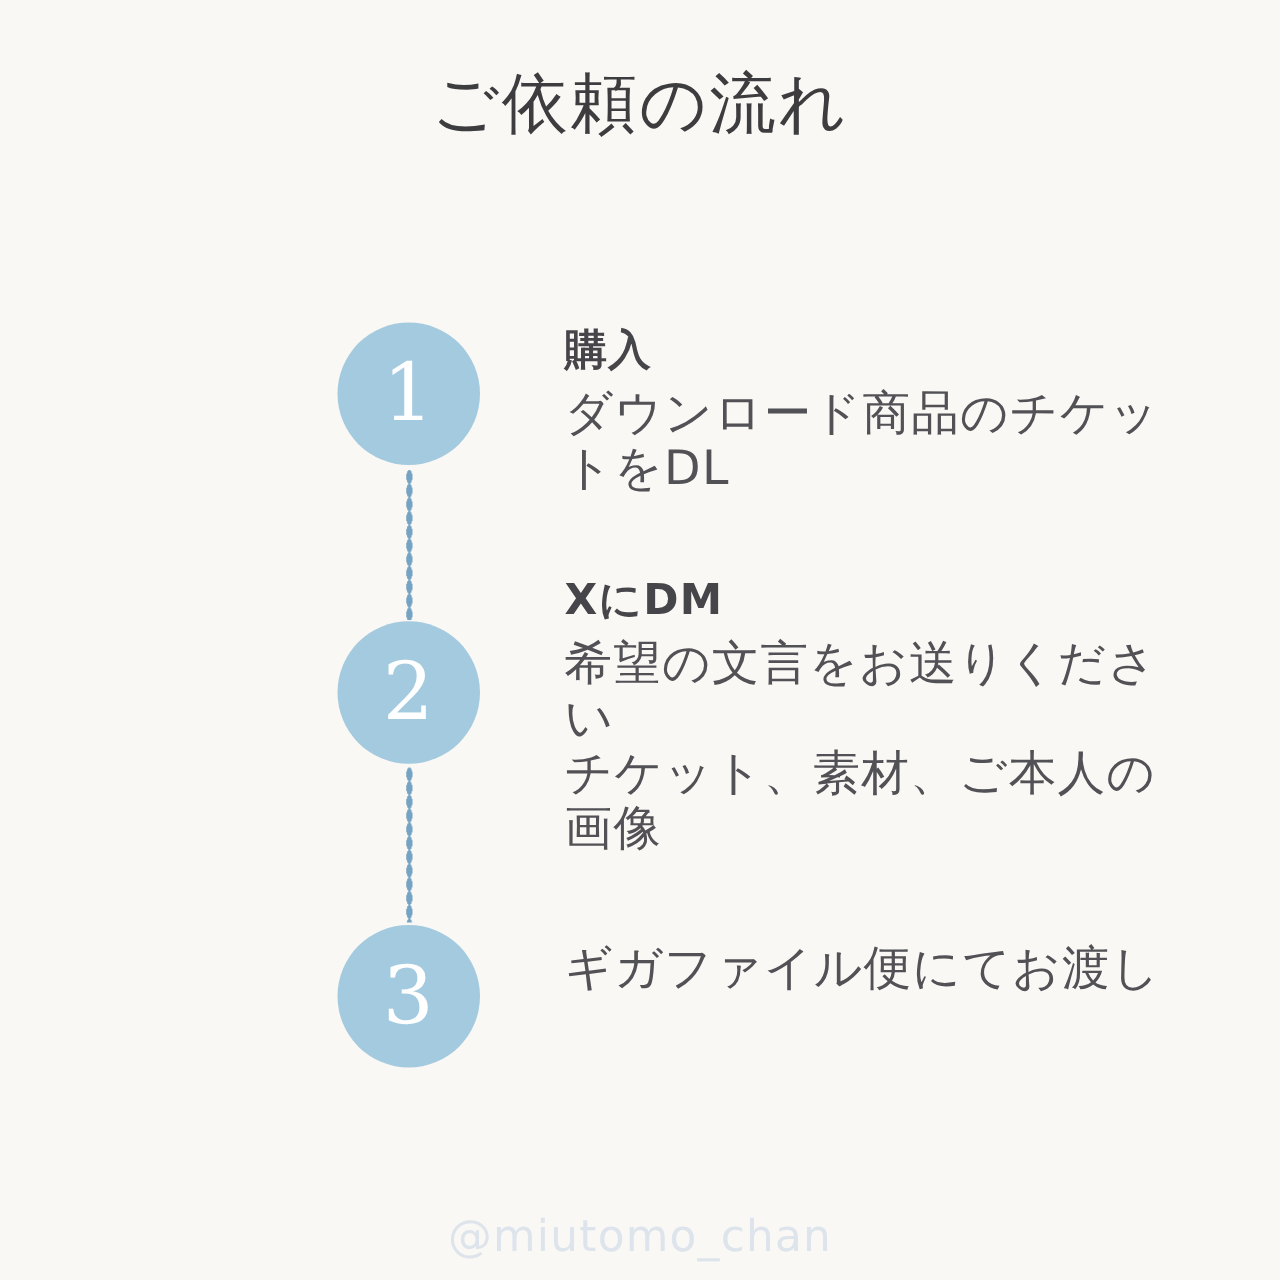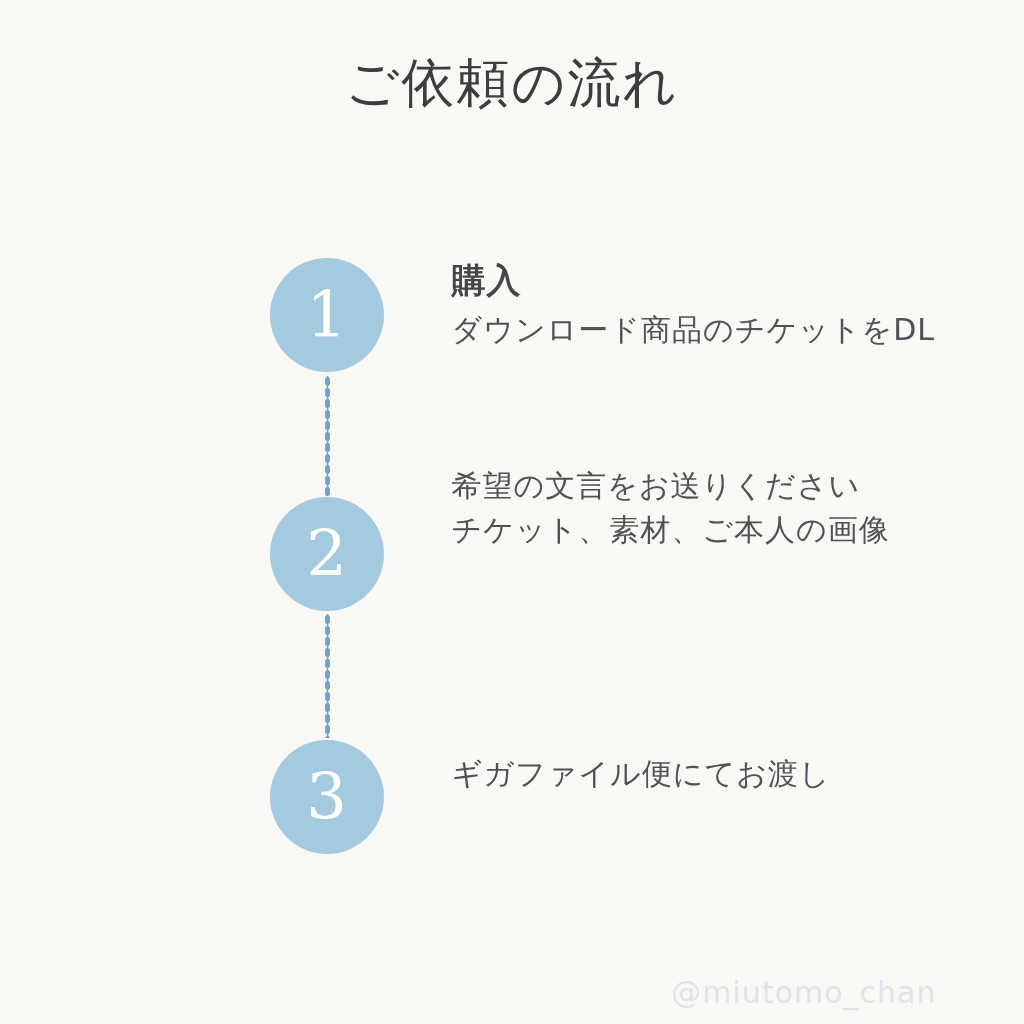--- a/index.html
+++ b/index.html
@@ -70,31 +70,31 @@
   .step-text.t3{top:746px;}
   .step-heading{
     font-size:34px;
     font-weight:700;
     line-height:1.3;
     color:var(--heading_text);
     letter-spacing:1px;
   }
   .step-body{
     margin-top:6px;
-    font-size:30px;
+    font-size:38px;
     font-weight:400;
     line-height:44px;
     color:var(--body_text);
     letter-spacing:1px;
   }
   .footer-handle{
     position:absolute;
     left:0;bottom:14px;width:100%;
-    text-align:right;
-    font-size:30px;
+    text-align:center;
+    font-size:35px;
     letter-spacing:1px;
     color:var(--footer_text);
     margin-top:39px;
   }
 </style>
 </head>
 <body>
 
 <div class="canvas">
 
@@ -109,20 +109,21 @@
     <div class="step-body">
       <div>ダウンロード商品のチケットをDL</div>
     </div>
   </div>
 
   <div class="step-circle c2">
     <span class="step-number">2</span>
   </div>
   <div class="connector k2"></div>
   <div class="step-text t2">
+    <div class="step-heading">XにDM</div>
     <div class="step-body">
       <div>希望の文言をお送りください</div>
       <div>チケット、素材、ご本人の画像</div>
     </div>
   </div>
 
   <div class="step-circle c3">
     <span class="step-number">3</span>
   </div>
   <div class="step-text t3">

